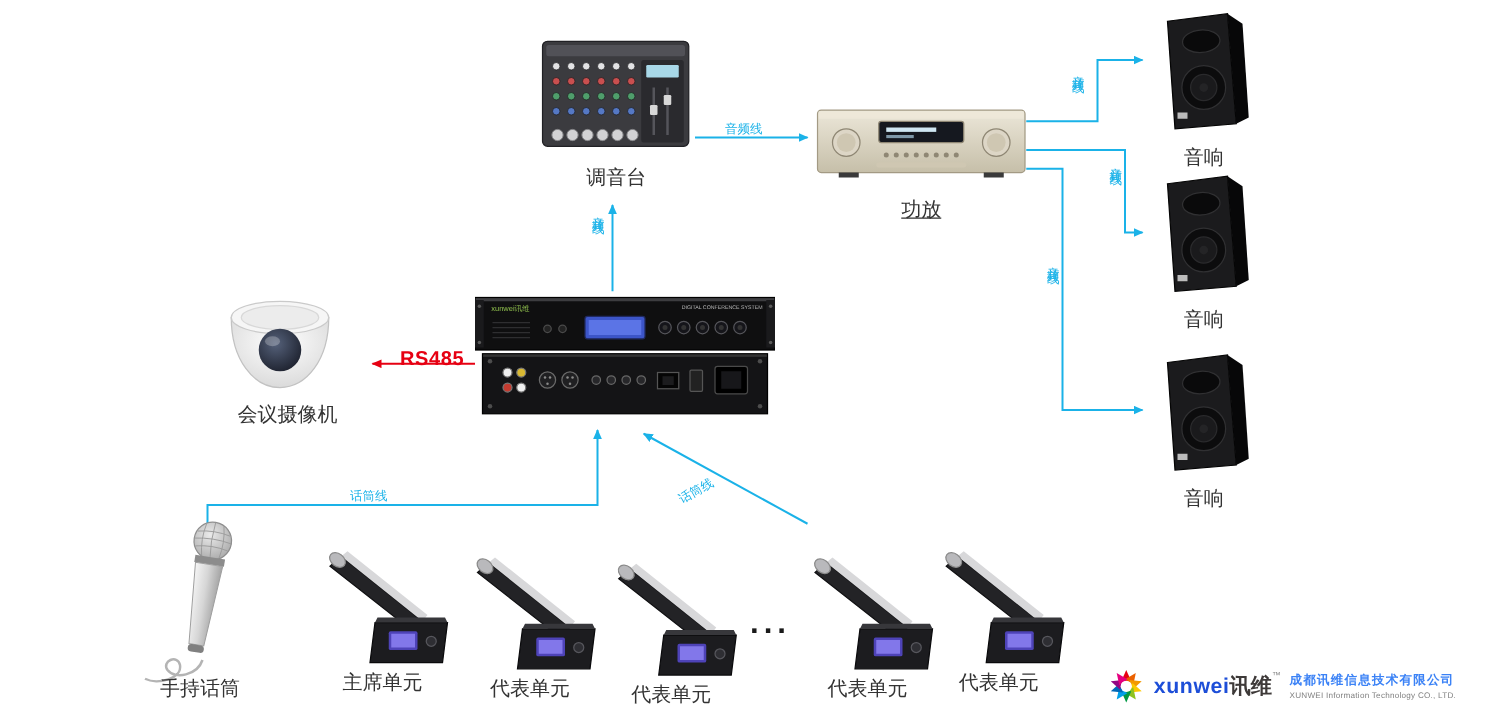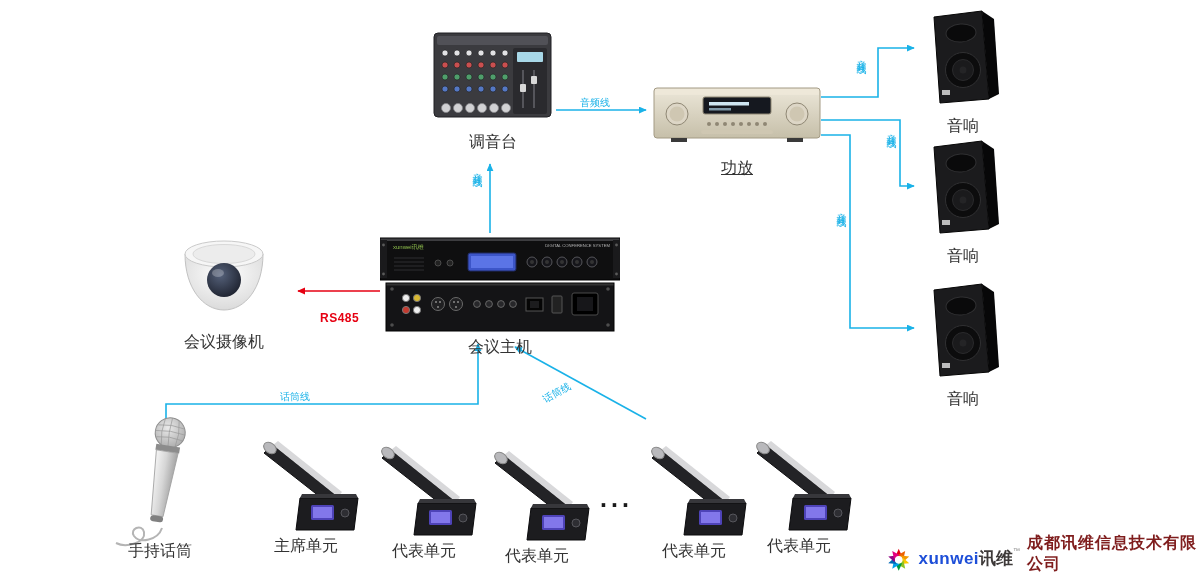--- a/index.html
+++ b/index.html
@@ -5,28 +5,28 @@
   * { margin: 0; padding: 0; box-sizing: border-box; }
   html,body { background: #fff; }
   body { font-family: "Liberation Sans", "DejaVu Sans", sans-serif; }
   .stage { position: relative; width: 1200px; height: 578px; background: #fff; overflow: hidden; }
   .abs { position: absolute; }
   .wires { left: 0; top: 0; pointer-events: none; }
   .dev { position: absolute; }
   .dev-label { position: absolute; font-size: 16px; color: #333; text-align: center; white-space: nowrap; }
   .cable-label { position: absolute; font-size: 10px; color: #1ab2e8; white-space: nowrap; }
   .cable-label.v { writing-mode: vertical-rl; text-orientation: upright; letter-spacing: 2px; }
-  .rs-label { position: absolute; font-size: 12px; color: #e60012; font-weight: bold; letter-spacing: 0.5px; margin-top: 32px; }
+  .rs-label { position: absolute; font-size: 16px; color: #e60012; font-weight: bold; letter-spacing: 0.5px; }
   .ellipsis { position: absolute; font-size: 25px; font-weight: bold; color: #1a1a1a; letter-spacing: 4px; }
   .footer { position: absolute; display: flex; align-items: center; gap: 7px; }
   .brand-wrap { white-space: nowrap; }
   .brand { font-weight: bold; color: #1d4ed8; font-size: 17px; letter-spacing: 0.5px; }
   .brand-cn { font-weight: bold; color: #3e3a39; font-size: 17px; }
   .tm { font-size: 7px; vertical-align: top; color: #888; }
-  .company-cn { font-size: 16px; font-weight: bold; color: #7f1d1d; letter-spacing: 1px; }
+  .company-cn { font-size: 10px; font-weight: bold; color: #3b82f6; letter-spacing: 1px; }
   .company-en { font-size: 6.5px; color: #808080; margin-top: 2px; letter-spacing: 0.2px; }
 </style>
 </head>
 <body>
 
 <div class="stage">
 
   <svg width="0" height="0" style="position:absolute">
     <defs>
       <linearGradient id="ampGrad" x1="0" y1="0" x2="0" y2="1">
@@ -199,21 +199,21 @@
 
   <div class="dev" style="left:178px; top:228px;">
     <svg width="92" height="92" viewBox="0 0 92 92">
       <path d="M7,26 C7,60 25,82 46,82 C67,82 85,60 85,26 Z" fill="url(#camBody)" stroke="#c2c2c2"></path>
       <ellipse cx="46" cy="26" rx="39" ry="13" fill="#f6f6f6" stroke="#cacaca"></ellipse>
       <ellipse cx="46" cy="26" rx="31" ry="9.5" fill="#ececec" stroke="#d8d8d8"></ellipse>
       <circle cx="46" cy="52" r="17" fill="url(#lensGrad)"></circle>
       <ellipse cx="40" cy="45" rx="6" ry="4" fill="#ffffff" opacity="0.25"></ellipse>
     </svg>
   </div>
-  <div class="dev-label" style="left:178px; top:332px; width:92px;">会议摄像机</div>
+  <div class="dev-label" style="left:178px; top:322px; width:92px;text-align:right;">会议摄像机</div>
 
   <div class="dev" style="left:380px; top:236px;">
     <svg width="240" height="98" viewBox="0 0 240 98">
       <rect x="0" y="2" width="240" height="42" fill="#0f0f10" stroke="#000"></rect>
       <rect x="0.5" y="2.5" width="239" height="2.5" fill="#3d3d40"></rect>
       <rect x="0" y="4" width="7" height="38" fill="#1a1a1c"></rect>
       <rect x="233" y="4" width="7" height="38" fill="#1a1a1c"></rect>
       <circle cx="3.5" cy="9" r="1.4" fill="#5a5a5a"></circle>
         <circle cx="3.5" cy="38" r="1.4" fill="#5a5a5a"></circle>
       <circle cx="236.5" cy="9" r="1.4" fill="#5a5a5a"></circle>
@@ -270,21 +270,20 @@
           <circle cx="121" cy="68" r="3.4"></circle>
           <circle cx="133" cy="68" r="3.4"></circle>
       </g>
       <rect x="146" y="62" width="17" height="13" fill="#050505" stroke="#555"></rect>
       <rect x="150" y="65" width="9" height="7" fill="#1c1c1e"></rect>
       <rect x="172" y="60" width="10" height="17" rx="1" fill="#222" stroke="#555"></rect>
       <rect x="192" y="57" width="26" height="22" rx="2" fill="#000" stroke="#4a4a4a"></rect>
       <rect x="197" y="61" width="16" height="14" fill="#17171a"></rect>
     </svg>
   </div>
-  <div class="dev-label" style="left:380px; top:337px; width:240px;">会议主机</div>
 
   <div class="dev" style="left:112px; top:412px;">
     <svg width="100" height="138" viewBox="0 0 100 138">
       <g transform="rotate(9 50 60)">
         <circle cx="52" cy="20" r="15" fill="url(#micHead)" stroke="#8e8e8e"></circle>
         <path d="M39,14 Q52,11 65,14 M37,20 Q52,17 67,20 M39,26 Q52,23 65,26" stroke="#9a9a9a" stroke-width="0.7" fill="none"></path>
         <path d="M45,7 Q42,20 45,33 M52,5 Q50,20 52,35 M59,7 Q62,20 59,33" stroke="#9a9a9a" stroke-width="0.7" fill="none"></path>
         <rect x="40" y="33" width="24" height="6" fill="#8c8c8c"></rect>
         <polygon points="41,39 63,39 58,104 46,104" fill="url(#micBody)" stroke="#9e9e9e" stroke-width="0.8"></polygon>
         <rect x="45.5" y="104" width="13" height="6" rx="3" fill="#808080"></rect>

